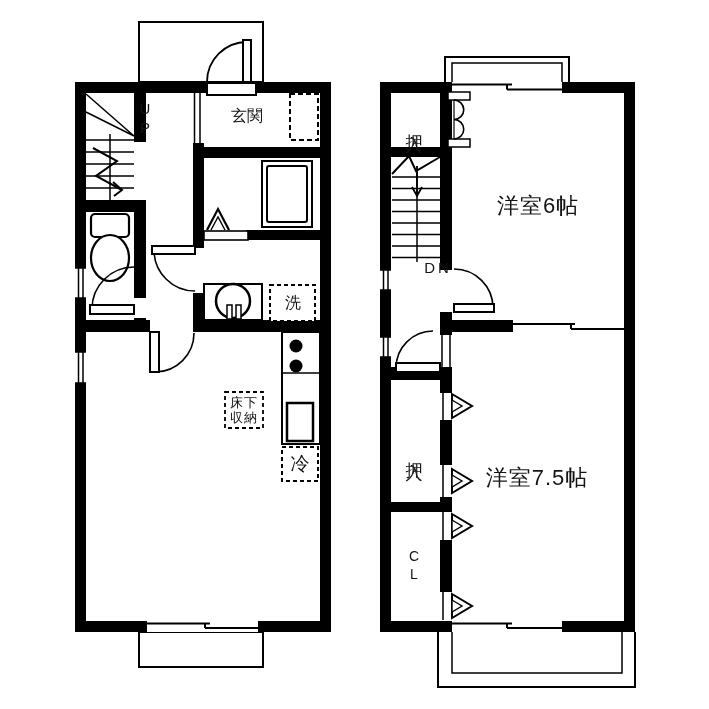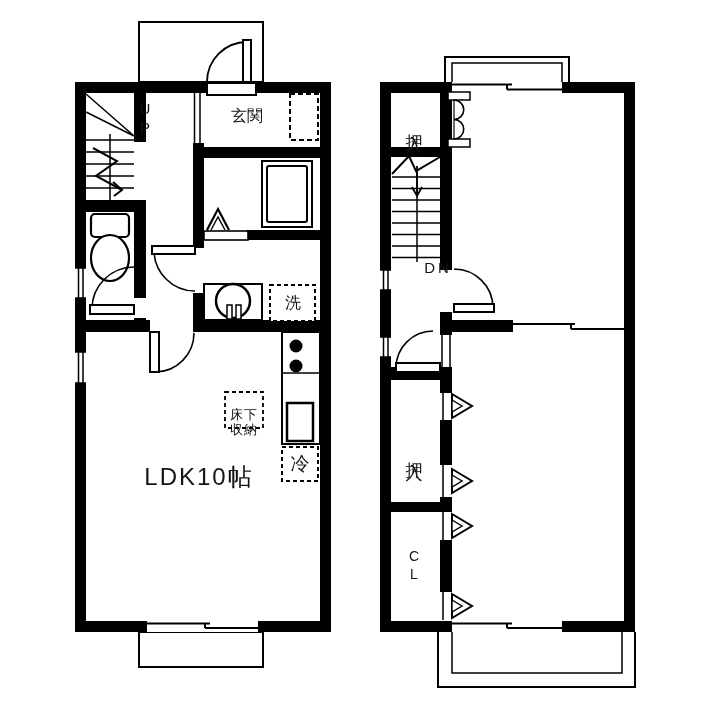--- a/index.html
+++ b/index.html
@@ -3,21 +3,21 @@
 <meta charset="utf-8">
 <style>
   html,body{margin:0;padding:0;background:#fff;}
   #plan{position:relative;width:709px;height:709px;background:#ffffff;overflow:hidden;
         font-family:"Liberation Sans","DejaVu Sans",sans-serif;color:#111;}
   #plan svg{position:absolute;left:0;top:0;}
   .lbl{position:absolute;transform:translate(-50%,-50%);white-space:nowrap;color:#141414;}
   .v{writing-mode:vertical-rl;text-orientation:upright;letter-spacing:2px;}
   .wrap{white-space:normal;word-break:break-all;width:30px;text-align:center;line-height:15px;letter-spacing:1px;}
   .f20{font-size:16px;} .f19{font-size:19px;} .f17{font-size:17px;}
-  .f15{font-size:15px;} .f14{font-size:14px;} .f13{font-size:13px;margin-top:12px;}
+  .f15{font-size:15px;} .f14{font-size:14px;} .f13{font-size:13px;}
   .room{font-size:22px;letter-spacing:1px;}
   .ldk{font-size:24px;letter-spacing:2px;}
   .dn{letter-spacing:3px;}
 </style>
 </head>
 <body>
 
 <div id="plan">
 <svg width="709" height="709" viewBox="0 0 709 709">
 
@@ -235,19 +235,20 @@
     <path d="M452,594 L472,606 L452,618 Z" fill="#fff" stroke="#000" stroke-width="2"></path>
     <path d="M452,600 L462,606 L452,612 Z" fill="#fff" stroke="#000" stroke-width="1.4"></path>
   </g>
 </svg>
 
   <div class="lbl v f15" style="left:145px;top:119px;">UP</div>
   <div class="lbl f20" style="left:247px;top:116px;">玄関</div>
   <div class="lbl f20" style="left:293px;top:303px;">洗</div>
   <div class="lbl wrap f13" style="left:244px;top:410px;">床下収納</div>
   <div class="lbl f19" style="left:300px;top:464px;">冷</div>
-  <div class="lbl ldk" style="left:199px;top:477px;">LDK10帖</div>
 
   <div class="lbl v f17" style="left:414px;top:122px;">押入</div>
   <div class="lbl f15 dn" style="left:412px;top:267px;margin-left:26px;">DN</div>
+  <div class="lbl room" style="left:538px;top:206px;">洋室6帖</div>
   <div class="lbl v f17" style="left:414px;top:450px;">押入</div>
   <div class="lbl v f14" style="left:414px;top:566px;">CL</div>
+  <div class="lbl room" style="left:537px;top:478px;">洋室7.5帖</div>
 </div>
 
 </body></html>

